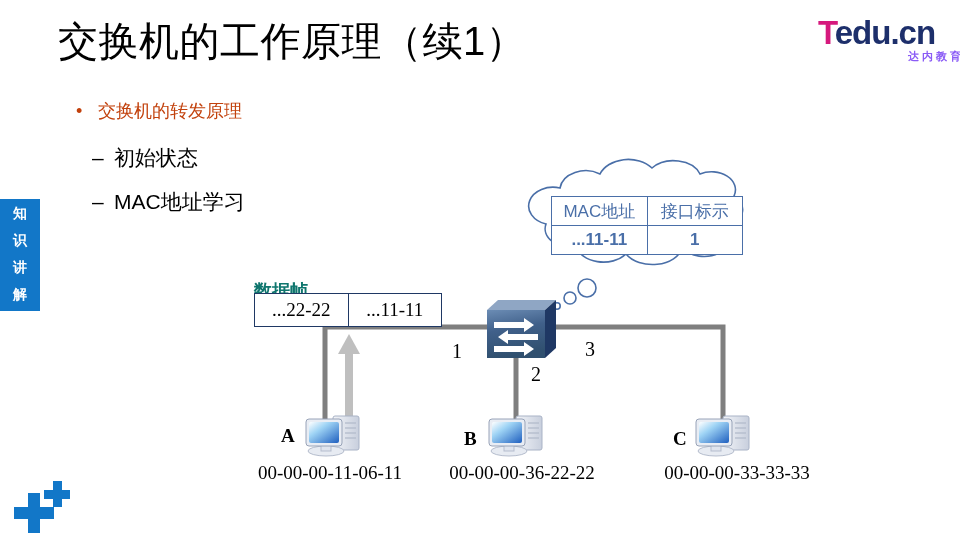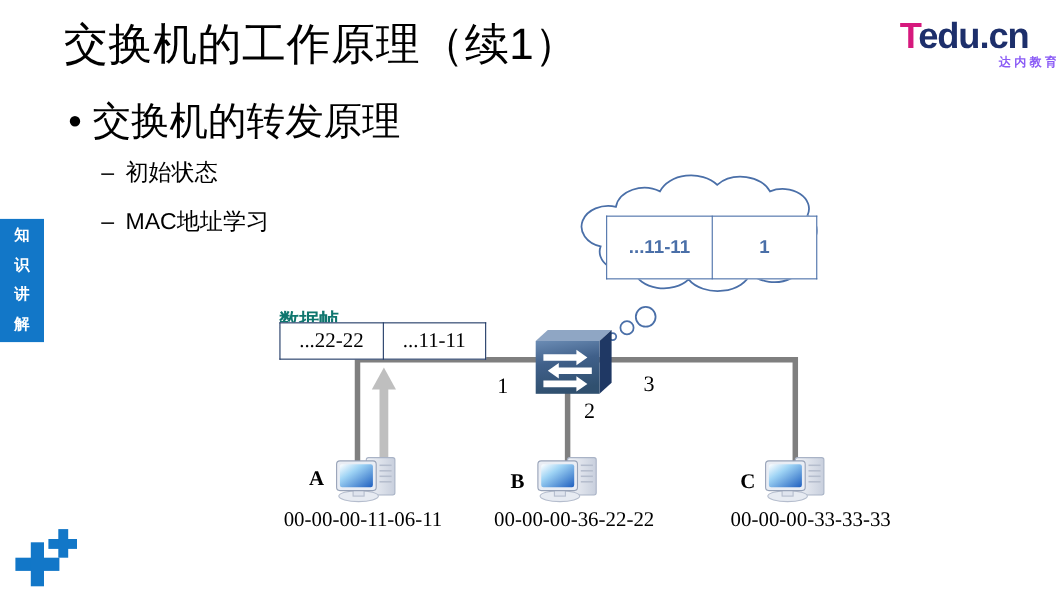--- a/index.html
+++ b/index.html
@@ -33,22 +33,22 @@
   .logo-t{color:#d6197d;}
   .logo-rest{color:#1d2f6b;}
   .logo-sub{
     position:absolute;right:2px;top:33px;
     font-size:11px;color:#8b5cf6;font-weight:bold;
     letter-spacing:3px;white-space:nowrap;
   }
 
   
   .bullet1{
-    position:absolute;left:62px;top:94px;
-    font-size:35px;line-height:34px;color:#000000;white-space:nowrap;
+    position:absolute;left:76px;top:94px;
+    font-size:18px;line-height:34px;color:#c2410c;white-space:nowrap;
   }
   .bullet1 .dot{display:inline-block;width:22px;}
   .bullet2{
     position:absolute;left:92px;
     font-size:21px;line-height:27px;color:#000;white-space:nowrap;
   }
   .b2a{top:144px;}
   .b2b{top:188px;}
   .bullet2 .dash{display:inline-block;width:22px;}
 
@@ -282,20 +282,24 @@
       </g>
       <ellipse cx="716" cy="451" rx="18" ry="5" fill="#e7ebf2" stroke="#b5bdcd"></ellipse>
       <rect x="711" y="444" width="10" height="7" fill="#dfe4ee" stroke="#b5bdcd"></rect>
       <rect x="696" y="419" width="36" height="27" rx="3" fill="#e9edf4" stroke="#98a3b8"></rect>
       <rect x="699" y="422" width="30" height="21" rx="2" fill="url(#pcScreen)"></rect>
     </g>
   </svg>
 
   <table class="mactable">
     <tbody>
+        <tr>
+      <td class="c1">MAC地址</td>
+      <td class="c2">接口标示</td>
+    </tr>
     <tr>
       <td class="c1 val">...11-11</td>
       <td class="c2 val">1</td>
     </tr>
   </tbody>
     </table>
 
   <div class="framelabel">数据帧</div>
   <table class="frametable">
     <tbody>

